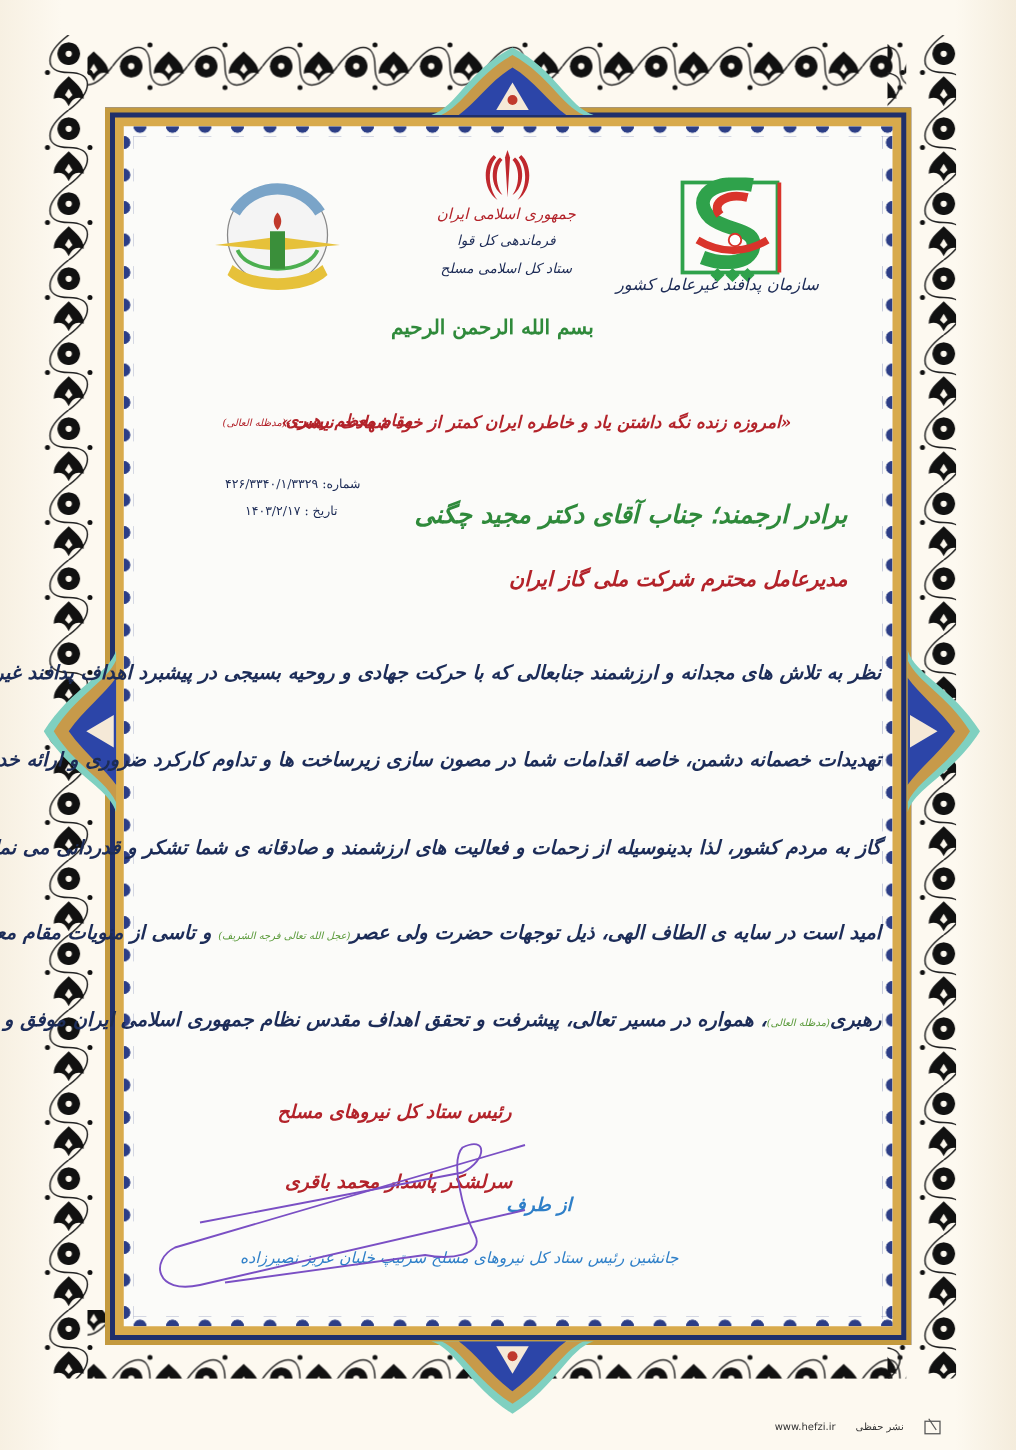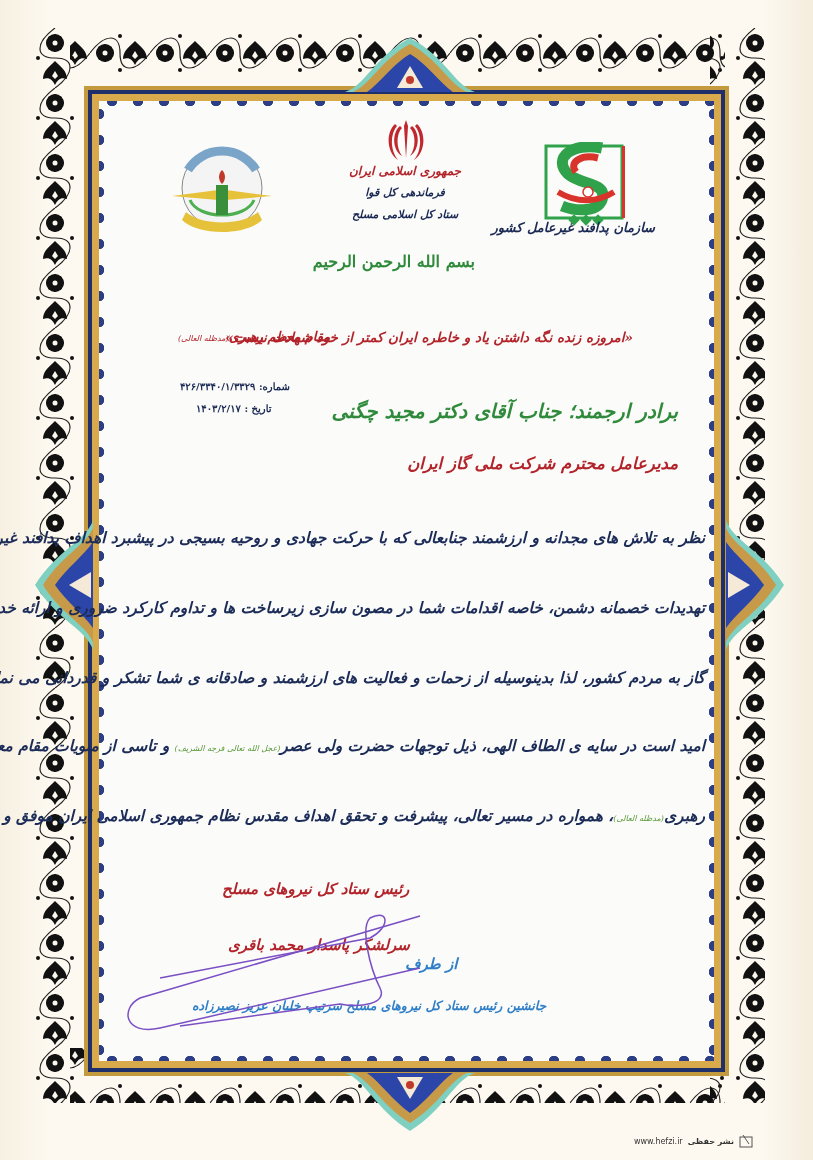--- a/index.html
+++ b/index.html
@@ -14,31 +14,31 @@
   .frame-mid { position:absolute; left:4px; top:4px; right:4px; bottom:4px; background:#d8aa4c; }
   .frame-inner { position:absolute; left:7px; top:7px; right:7px; bottom:7px; background:#fbfbf9; }
   .scallop { position:absolute; height:8px; left:0; right:0; }
   .scallop-top { top:0; background:radial-gradient(circle at 50% 0, #2c3e86 0 5px, transparent 5.5px) 0 0/26px 8px repeat-x; }
   .scallop-bot { bottom:0; background:radial-gradient(circle at 50% 100%, #2c3e86 0 5px, transparent 5.5px) 0 0/26px 8px repeat-x; }
   .scallop-l { position:absolute; top:0; bottom:0; left:0; width:8px; background:radial-gradient(circle at 0 50%, #2c3e86 0 5px, transparent 5.5px) 0 0/8px 26px repeat-y; }
   .scallop-r { position:absolute; top:0; bottom:0; right:0; width:8px; background:radial-gradient(circle at 100% 50%, #2c3e86 0 5px, transparent 5.5px) 0 0/8px 26px repeat-y; }
 
   .medallion { position:absolute; }
 
-  .rtl { direction:rtl; unicode-bidi:embed;font-weight:bold; }
+  .rtl { direction:rtl; unicode-bidi:embed; }
   .txt { position:absolute; white-space:nowrap;text-align:right; }
   .navy { color:#1b2a55; }
   .red { color:#b3232a; }
   .green { color:#2f8a3b; }
   .blue { color:#2e7fc8; }
 
   .body-line { position:absolute; right:110px; font-size:17.5px; font-style:italic; font-weight:bold; color:#1c2c58; direction:rtl; white-space:nowrap; }
   .small-green { font-size:8px; color:#5a9a3a; font-weight:normal;text-align:center; }
 
-  .footer-credit { position:absolute; right:60px; top:1134px; font-family:"DejaVu Sans", sans-serif; font-size:8px; color:#333; display:flex; align-items:center; gap:5px; }
+  .footer-credit { position:absolute; right:60px; top:1134px; font-family:"DejaVu Sans", sans-serif; font-size:8px; color:#333; display:flex; align-items:center; gap:16px; }
 </style>
 </head>
 <body>
 
 <div class="page">
 
   <svg class="floral" viewBox="0 0 735 1075" preserveAspectRatio="none">
     <defs>
       <g id="flower">
         <circle r="9" fill="#111"></circle>

